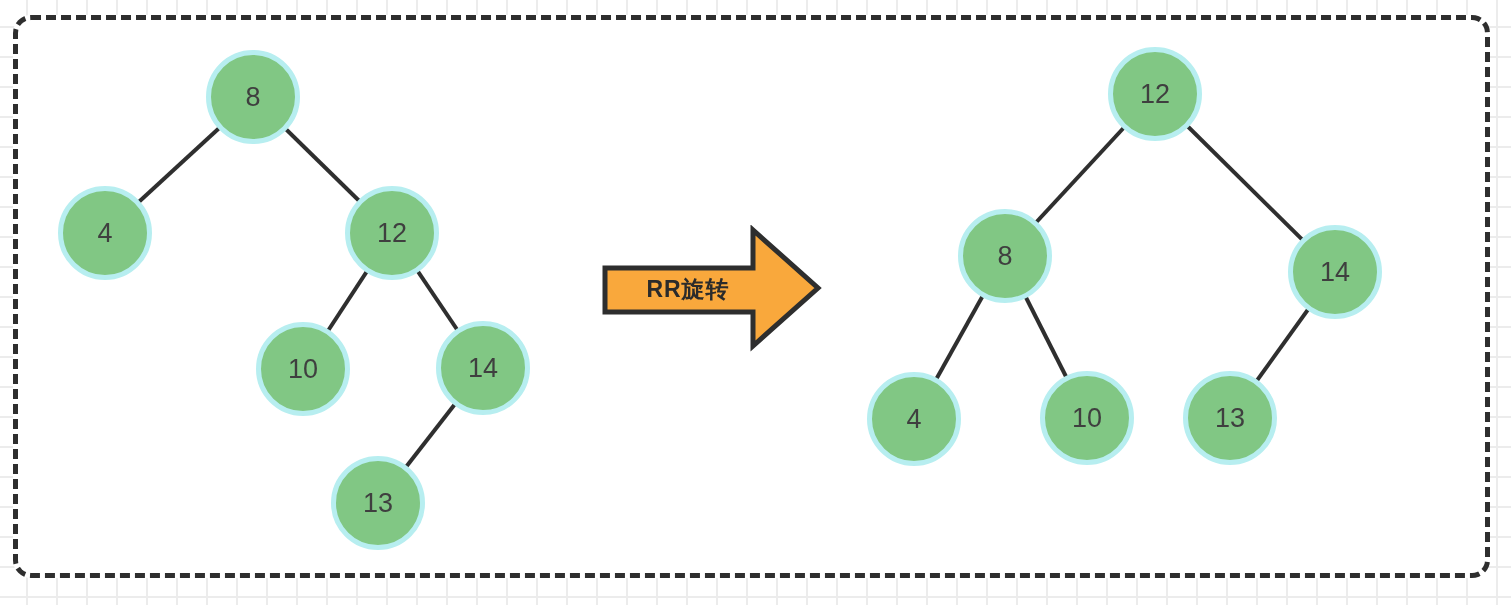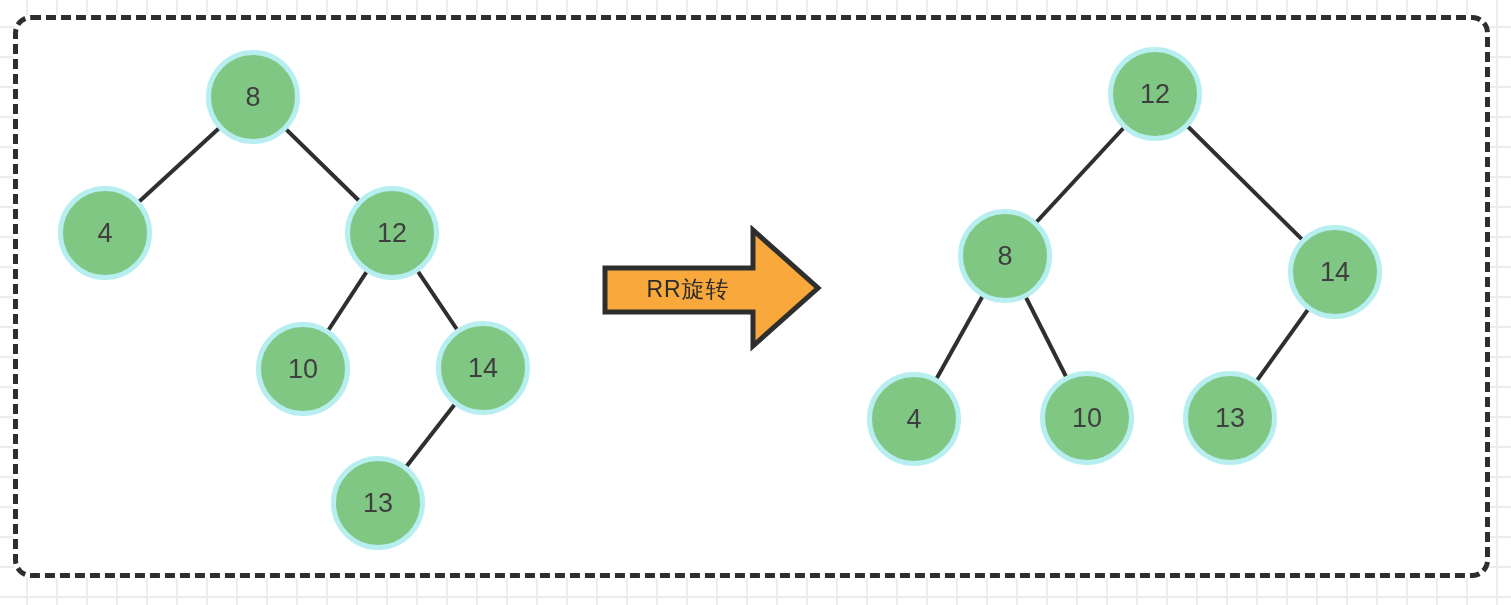--- a/index.html
+++ b/index.html
@@ -49,21 +49,21 @@
   .arrow-svg{position:absolute;left:600px;top:225px;}
   .arrow-svg polygon{
     fill:var(--arrow-fill);
     stroke:var(--arrow-stroke);
     stroke-width:5;
     stroke-linejoin:miter;
   }
   .arrow-label{
     position:absolute;left:613px;top:266px;width:150px;height:46px;
     display:flex;align-items:center;justify-content:center;
-    font-size:23px;font-weight:normal;color:#2b2b2b;
+    font-size:23px;font-weight:bold;color:#2b2b2b;
     letter-spacing:1px;
   }
 </style>
 </head>
 <body>
 
 <div class="panel"></div>
 
 <svg id="edges-svg" width="1511" height="605" viewBox="0 0 1511 605">
     <line x1="253" y1="97" x2="105" y2="233" stroke="#2f2f2f" stroke-width="4"></line>

